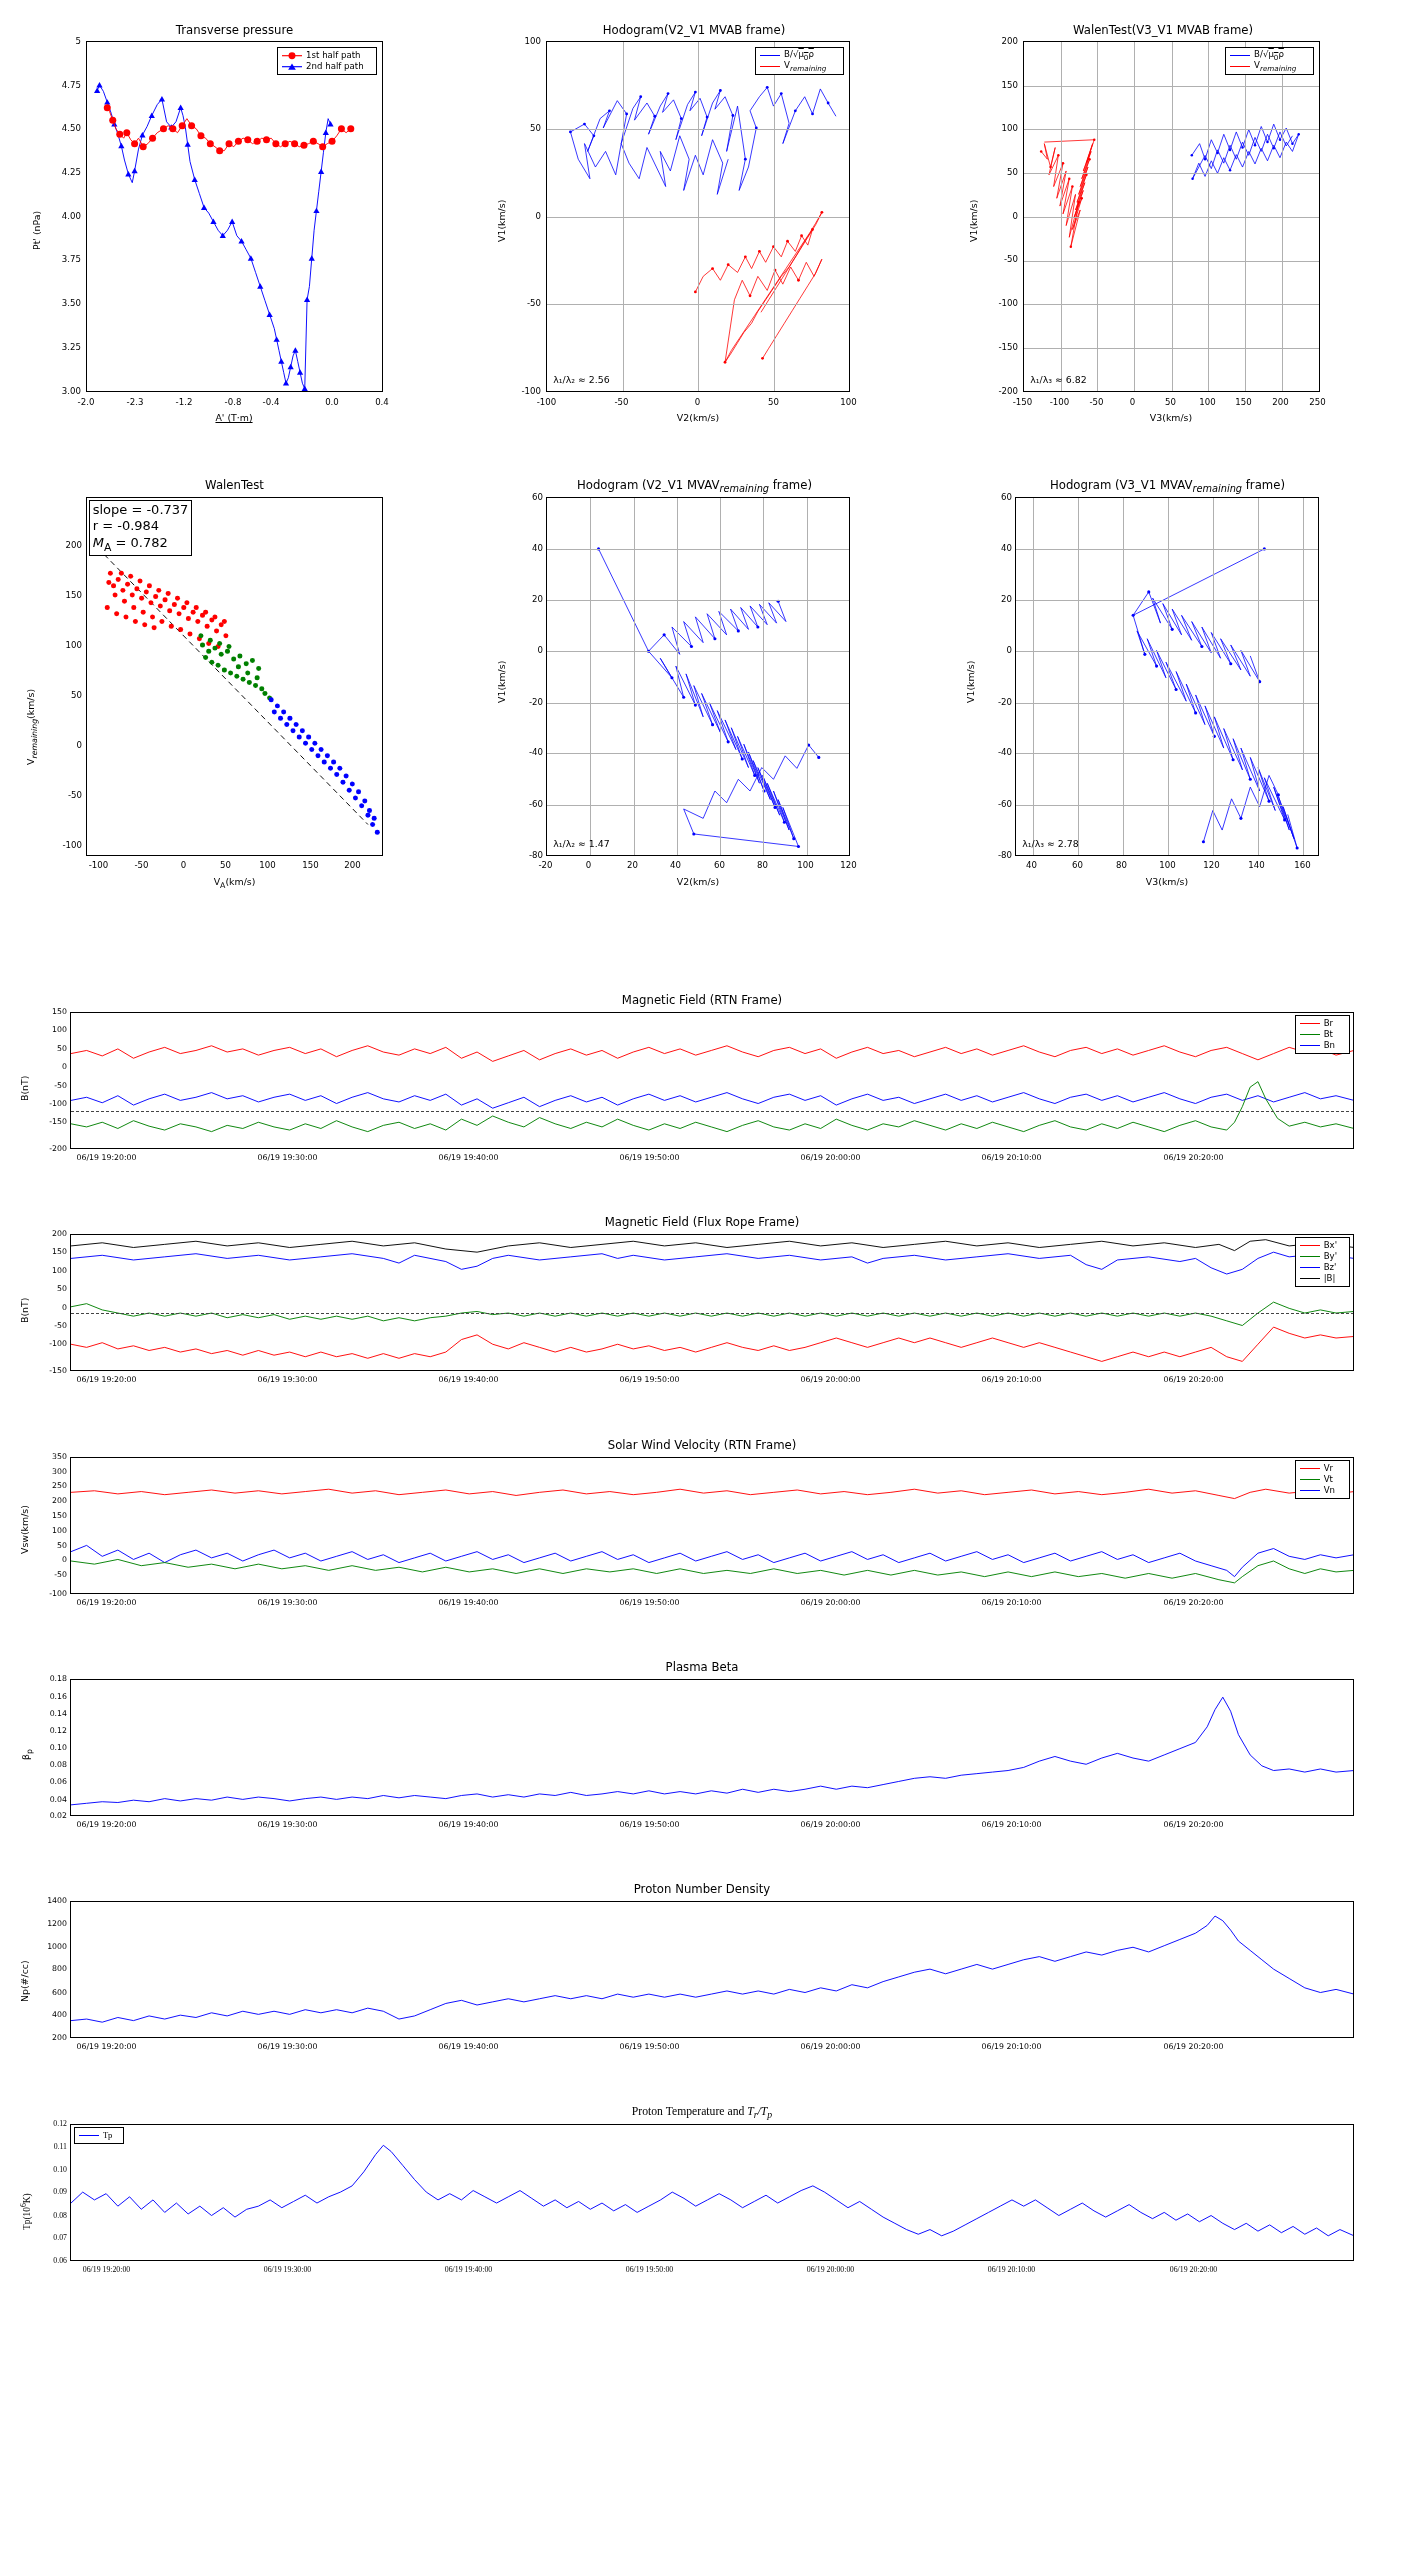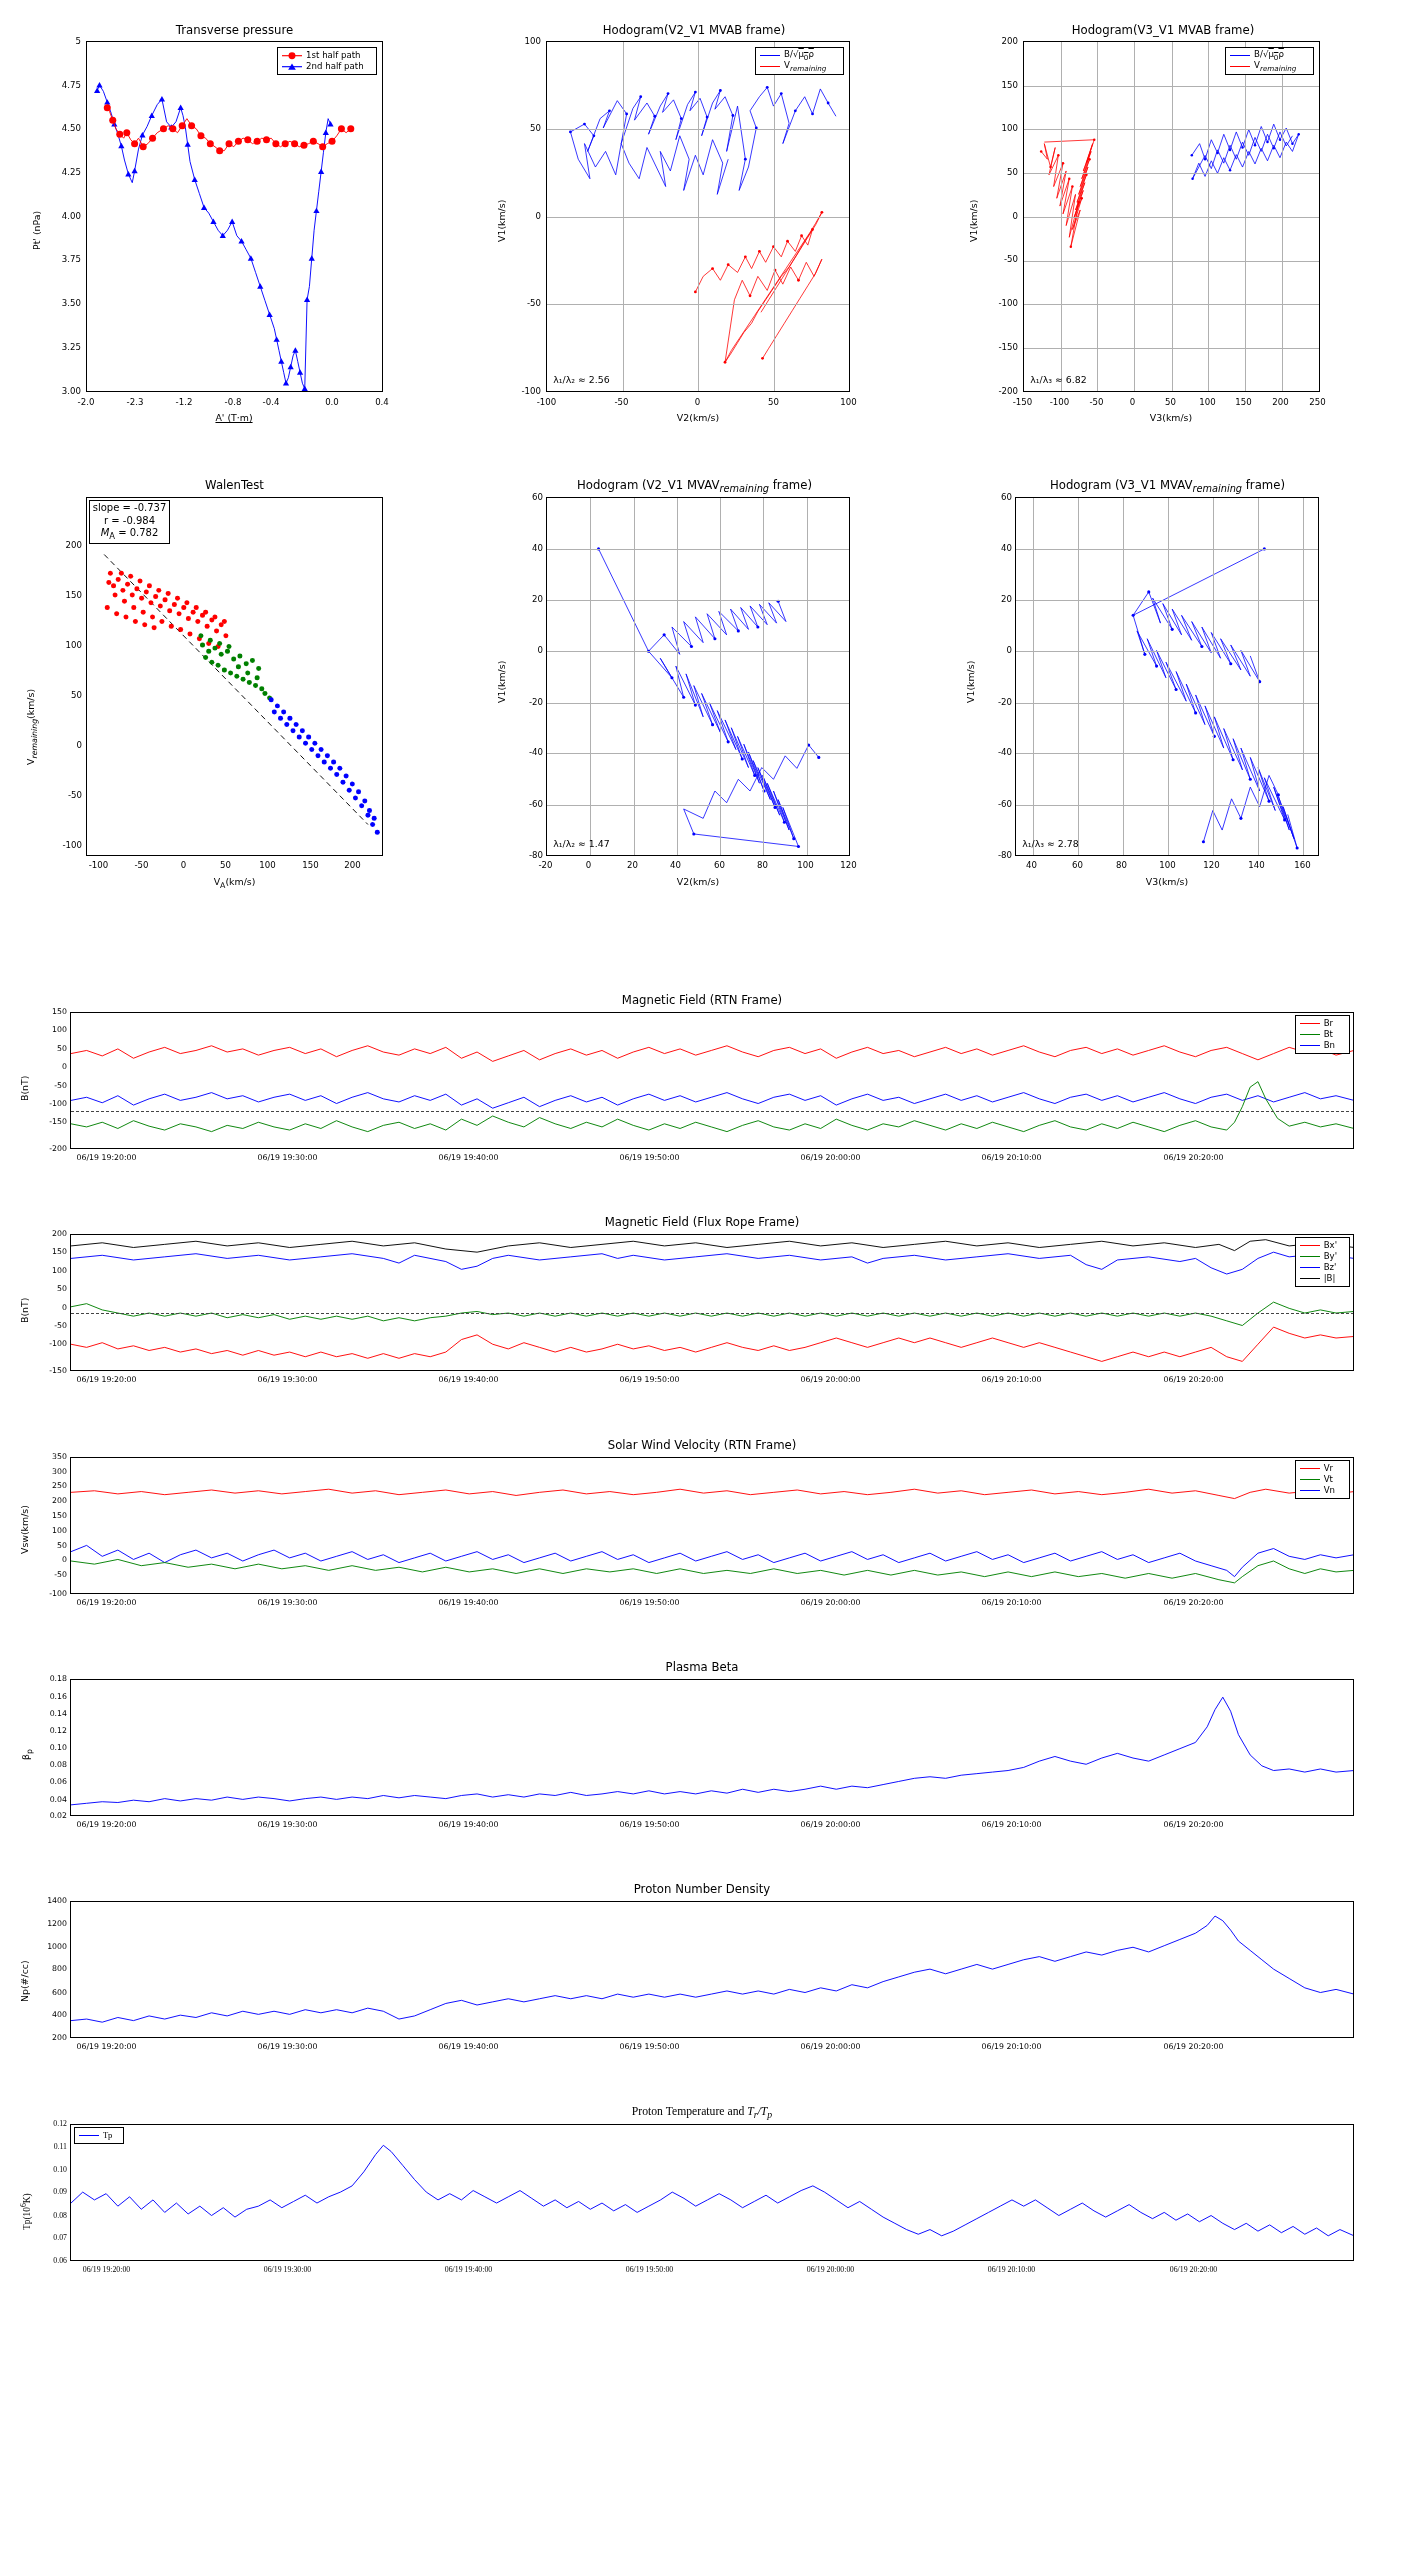--- a/index.html
+++ b/index.html
@@ -12,21 +12,21 @@
   .xlabel{position:absolute;font-size:9.4px;text-align:center;white-space:nowrap;}
   .tickx{position:absolute;font-size:8.6px;text-align:center;white-space:nowrap;}
   .ticky{position:absolute;font-size:8.6px;text-align:right;white-space:nowrap;}
   .tickx-sm{position:absolute;font-size:7.8px;text-align:center;white-space:nowrap;}
   .ticky-sm{position:absolute;font-size:7.8px;text-align:right;white-space:nowrap;}
   .legend{position:absolute;border:0.8px solid #000;background:#fff;font-size:8.6px;padding:2.3px 3.9px;box-sizing:border-box;}
   .legend .row{display:flex;align-items:center;height:11px;white-space:nowrap;}
   .legend .swatch{width:20px;height:1.6px;margin-right:3.9px;display:inline-block;}
   .legend .mk{width:20px;margin-right:3.9px;display:flex;align-items:center;justify-content:center;}
   .annot{position:absolute;font-size:9.4px;white-space:nowrap;}
-  .boxannot{position:absolute;border:0.8px solid #000;background:#fff;font-size:10px;padding:1.6px 3.1px;line-height:1.25;white-space:nowrap;text-align:center;}
+  .boxannot{position:absolute;border:0.8px solid #000;background:#fff;font-size:13px;padding:1.6px 3.1px;line-height:1.25;white-space:nowrap;}
   .gridline{position:absolute;background:#b0b0b0;}
   .gridline.v{width:0.8px;}
   .gridline.h{height:0.8px;}
   .dash{position:absolute;height:0;border-top:0.8px dashed #444;}
   svg{display:block;}
 </style>
 </head>
 <body>
 
 <div class="page">
@@ -222,21 +222,21 @@
     <div class="tickx" style="left:59px;top:397px;width:39px;">-100</div>
     <div class="tickx" style="left:134px;top:397px;width:39px;">-50</div>
     <div class="tickx" style="left:210px;top:397px;width:39px;">0</div>
     <div class="tickx" style="left:286px;top:397px;width:39px;">50</div>
     <div class="tickx" style="left:361px;top:397px;width:39px;">100</div>
     <div class="xlabel" style="left:152px;top:412px;width:156px;">V2(km/s)</div>
     <div class="ylabel" style="left:28px;top:242px;">V1(km/s)</div>
   </div>
 
   <div class="panel" style="left:937px;top:0;width:468px;height:453px;">
-    <div class="title" style="left:62px;top:23.4px;width:328px;">Hodogram(V3_V1 MVAB frame)</div>
+    <div class="title" style="left:62px;top:23.4px;width:328px;">WalenTest(V3_V1 MVAB frame)</div>
     <div class="plotbox" style="left:86px;top:41px;width:297px;height:351px;">
       <div class="gridline v" style="left:37px;top:0;height:350px;"></div>
       <div class="gridline v" style="left:73px;top:0;height:350px;"></div>
       <div class="gridline v" style="left:110px;top:0;height:350px;"></div>
       <div class="gridline v" style="left:148px;top:0;height:350px;"></div>
       <div class="gridline v" style="left:184px;top:0;height:350px;"></div>
       <div class="gridline v" style="left:221px;top:0;height:350px;"></div>
       <div class="gridline v" style="left:258px;top:0;height:350px;"></div>
       <div class="gridline h" style="top:44px;left:0;width:295px;"></div>
       <div class="gridline h" style="top:87px;left:0;width:295px;"></div>

